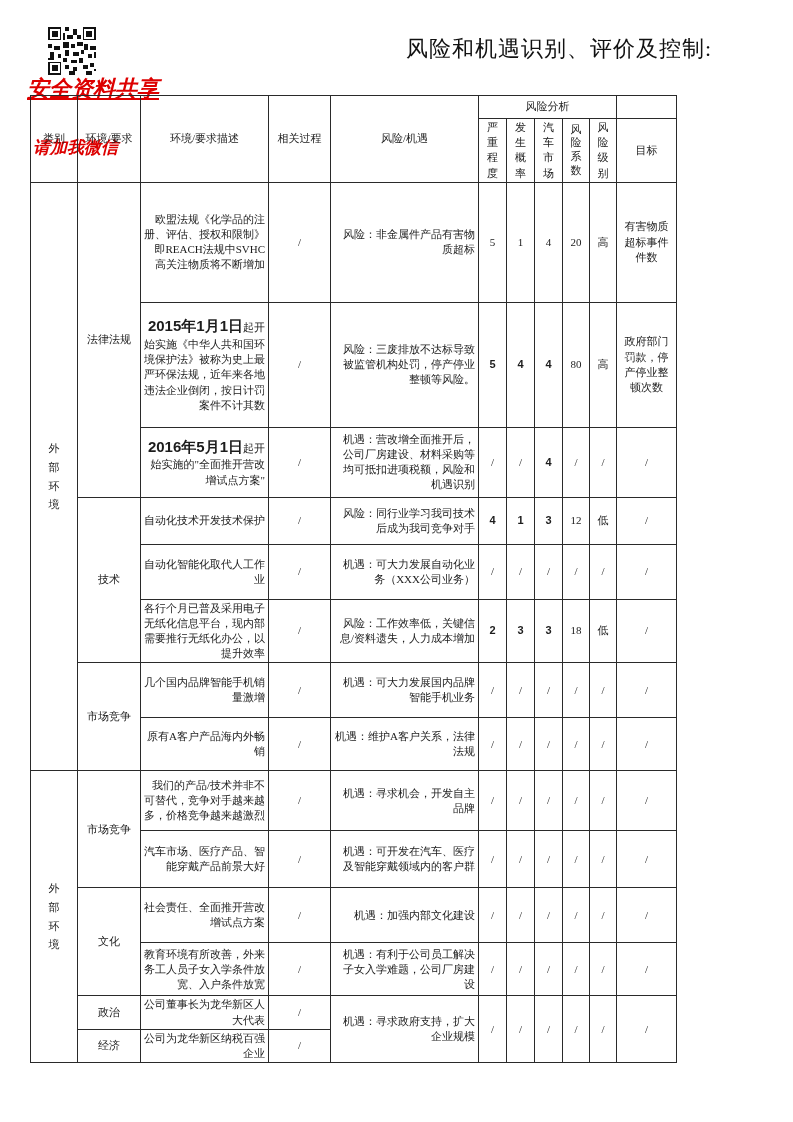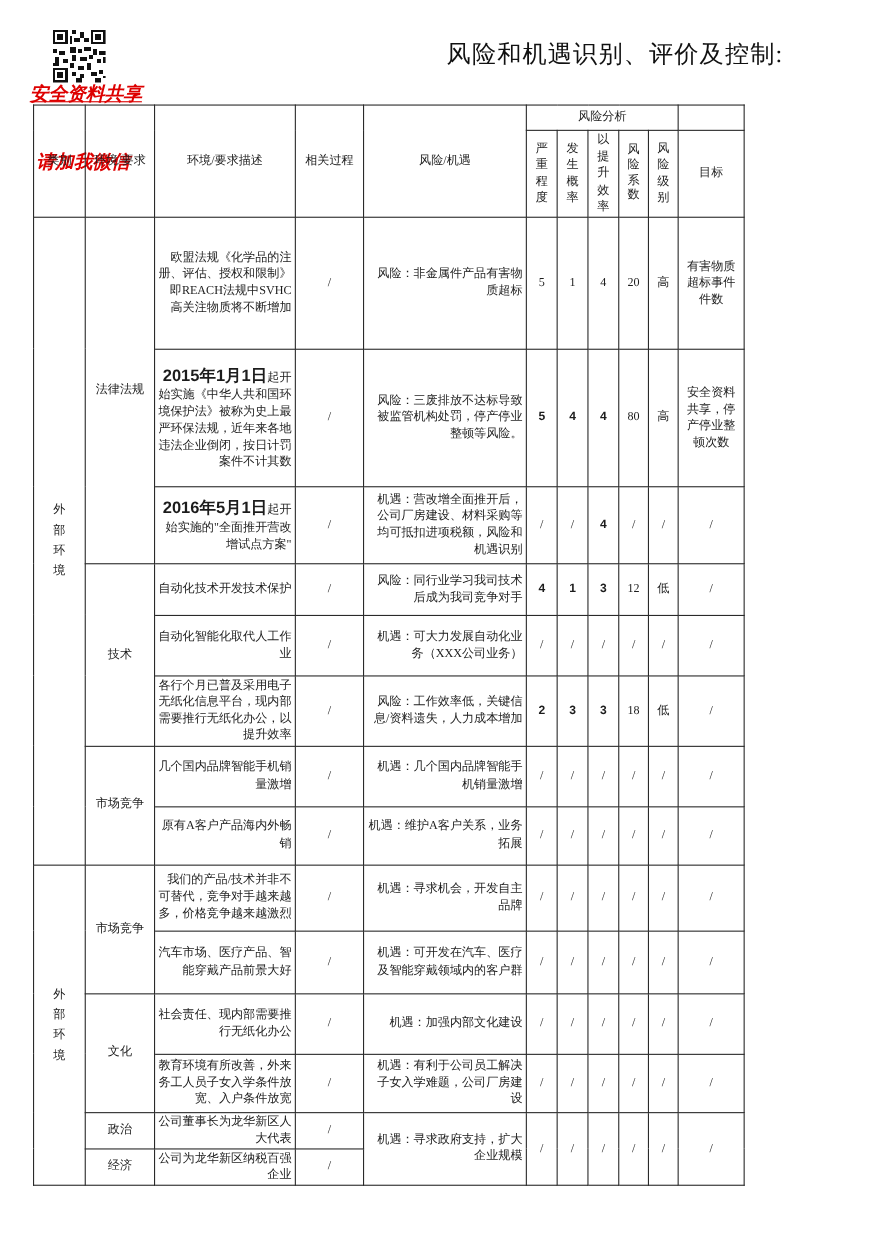--- a/index.html
+++ b/index.html
@@ -3,21 +3,21 @@
 <meta charset="utf-8">
 <style>
   html,body{margin:0;padding:0;background:#ffffff;}
   .page{position:relative;width:793px;height:1122px;background:#ffffff;overflow:hidden;
         font-family:"Liberation Serif","DejaVu Serif",serif;color:#1c1c1c;}
   .doc-title{position:absolute;left:406px;top:34px;font-size:22px;letter-spacing:1px;
              white-space:nowrap;color:#111;}
   .qr{position:absolute;left:48px;top:27px;width:48px;height:48px;}
   .share{position:absolute;color:#dd0000;font-weight:bold;font-style:italic;
          font-family:"Liberation Sans","DejaVu Sans",sans-serif;white-space:nowrap;}
-  .share1{left:27px;top:74px;font-size:17px;text-decoration:underline;}
+  .share1{left:27px;top:74px;font-size:22px;text-decoration:underline;}
   .share2{left:33px;top:97px;font-size:17px;margin-top:39px;}
   table.risk{position:absolute;left:30px;top:95px;width:646px;border-collapse:collapse;
              table-layout:fixed;}
   table.risk td{border:1px solid #2a2a2a;font-size:11px;line-height:1.38;
                 vertical-align:middle;padding:1px 3px;overflow:hidden;}
   td.c{text-align:center;}
   td.hd{text-align:center;padding:1px 1px;}
   td.desc,td.ro{text-align:right;}
   td.tgt{text-align:center;padding:1px 2px;}
   .bnum{font-family:"Liberation Sans","DejaVu Sans",sans-serif;font-weight:bold;font-size:12px;}
@@ -101,21 +101,21 @@
       <td class="hd" rowspan="2">环境/要求</td>
       <td class="hd" rowspan="2">环境/要求描述</td>
       <td class="hd" rowspan="2">相关过程</td>
       <td class="hd" rowspan="2">风险/机遇</td>
       <td class="hd" colspan="5">风险分析</td>
       <td class="hd"></td>
     </tr>
     <tr style="height:57px">
       <td class="hd">严重程度</td>
       <td class="hd">发生概率</td>
-      <td class="hd">以提升效率</td>
+      <td class="hd">汽车市场</td>
       <td class="hd"><span class="narrow">风险系数</span></td>
       <td class="hd">风险级别</td>
       <td class="hd">目标</td>
     </tr>
 
     <tr style="height:120px">
       <td class="c" rowspan="8"><span class="vert">外部环境</span></td>
       <td class="c" rowspan="3">法律法规</td>
       <td class="desc">欧盟法规《化学品的注册、评估、授权和限制》即REACH法规中SVHC高关注物质将不断增加</td>
       <td class="c">/</td>
@@ -130,21 +130,21 @@
 
     <tr style="height:125px">
       <td class="desc"><span class="db">2015年1月1日</span><span>起开始实施《中华人共和国环境保护法》被称为史上最严环保法规，近年来各地违法企业倒闭，按日计罚案件不计其数</span></td>
       <td class="c">/</td>
       <td class="ro">风险：三废排放不达标导致被监管机构处罚，停产停业整顿等风险。</td>
       <td class="c bnum">5</td>
       <td class="c bnum">4</td>
       <td class="c bnum">4</td>
       <td class="c">80</td>
       <td class="c">高</td>
-      <td class="tgt">安全资料共享，停产停业整顿次数</td>
+      <td class="tgt">政府部门罚款，停产停业整顿次数</td>
     </tr>
 
     <tr style="height:70px">
       <td class="desc"><span class="db">2016年5月1日</span><span>起开始实施的"全面推开营改增试点方案"</span></td>
       <td class="c">/</td>
       <td class="ro">机遇：营改增全面推开后，公司厂房建设、材料采购等均可抵扣进项税额，风险和机遇识别</td>
       <td class="c">/</td>
       <td class="c">/</td>
       <td class="c bnum">4</td>
       <td class="c">/</td>
@@ -186,33 +186,33 @@
       <td class="c bnum">3</td>
       <td class="c">18</td>
       <td class="c">低</td>
       <td class="tgt c">/</td>
     </tr>
 
     <tr style="height:55px">
       <td class="c" rowspan="2">市场竞争</td>
       <td class="desc">几个国内品牌智能手机销量激增</td>
       <td class="c">/</td>
-      <td class="ro">机遇：几个国内品牌智能手机销量激增</td>
+      <td class="ro">机遇：可大力发展国内品牌智能手机业务</td>
       <td class="c">/</td>
       <td class="c">/</td>
       <td class="c">/</td>
       <td class="c">/</td>
       <td class="c">/</td>
       <td class="tgt c">/</td>
     </tr>
 
     <tr style="height:53px">
       <td class="desc">原有A客户产品海内外畅销</td>
       <td class="c">/</td>
-      <td class="ro">机遇：维护A客户关系，业务拓展</td>
+      <td class="ro">机遇：维护A客户关系，法律法规</td>
       <td class="c">/</td>
       <td class="c">/</td>
       <td class="c">/</td>
       <td class="c">/</td>
       <td class="c">/</td>
       <td class="tgt c">/</td>
     </tr>
 
     <tr style="height:60px">
       <td class="c" rowspan="6"><span class="vert">外部环境</span></td>
@@ -235,21 +235,21 @@
       <td class="c">/</td>
       <td class="c">/</td>
       <td class="c">/</td>
       <td class="c">/</td>
       <td class="c">/</td>
       <td class="tgt c">/</td>
     </tr>
 
     <tr style="height:55px">
       <td class="c" rowspan="2">文化</td>
-      <td class="desc">社会责任、现内部需要推行无纸化办公</td>
+      <td class="desc">社会责任、全面推开营改增试点方案</td>
       <td class="c">/</td>
       <td class="ro">机遇：加强内部文化建设</td>
       <td class="c">/</td>
       <td class="c">/</td>
       <td class="c">/</td>
       <td class="c">/</td>
       <td class="c">/</td>
       <td class="tgt c">/</td>
     </tr>
 

